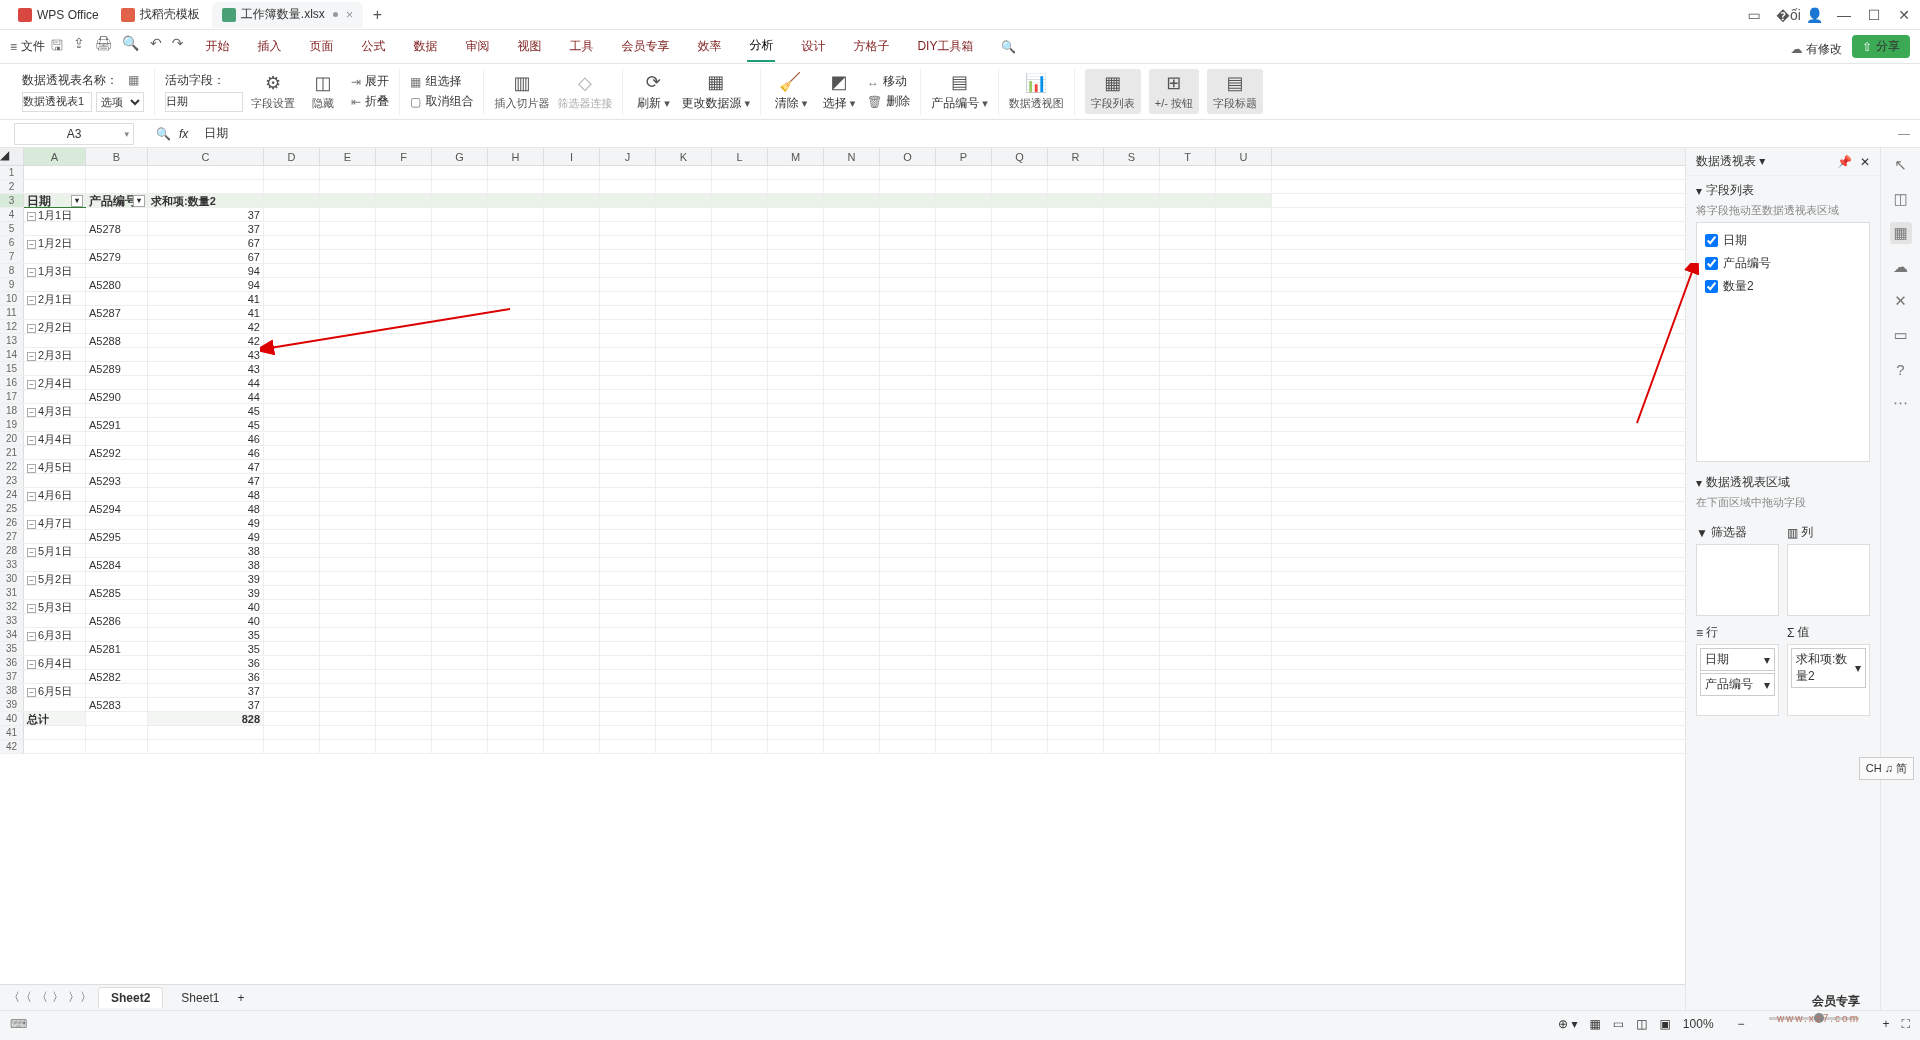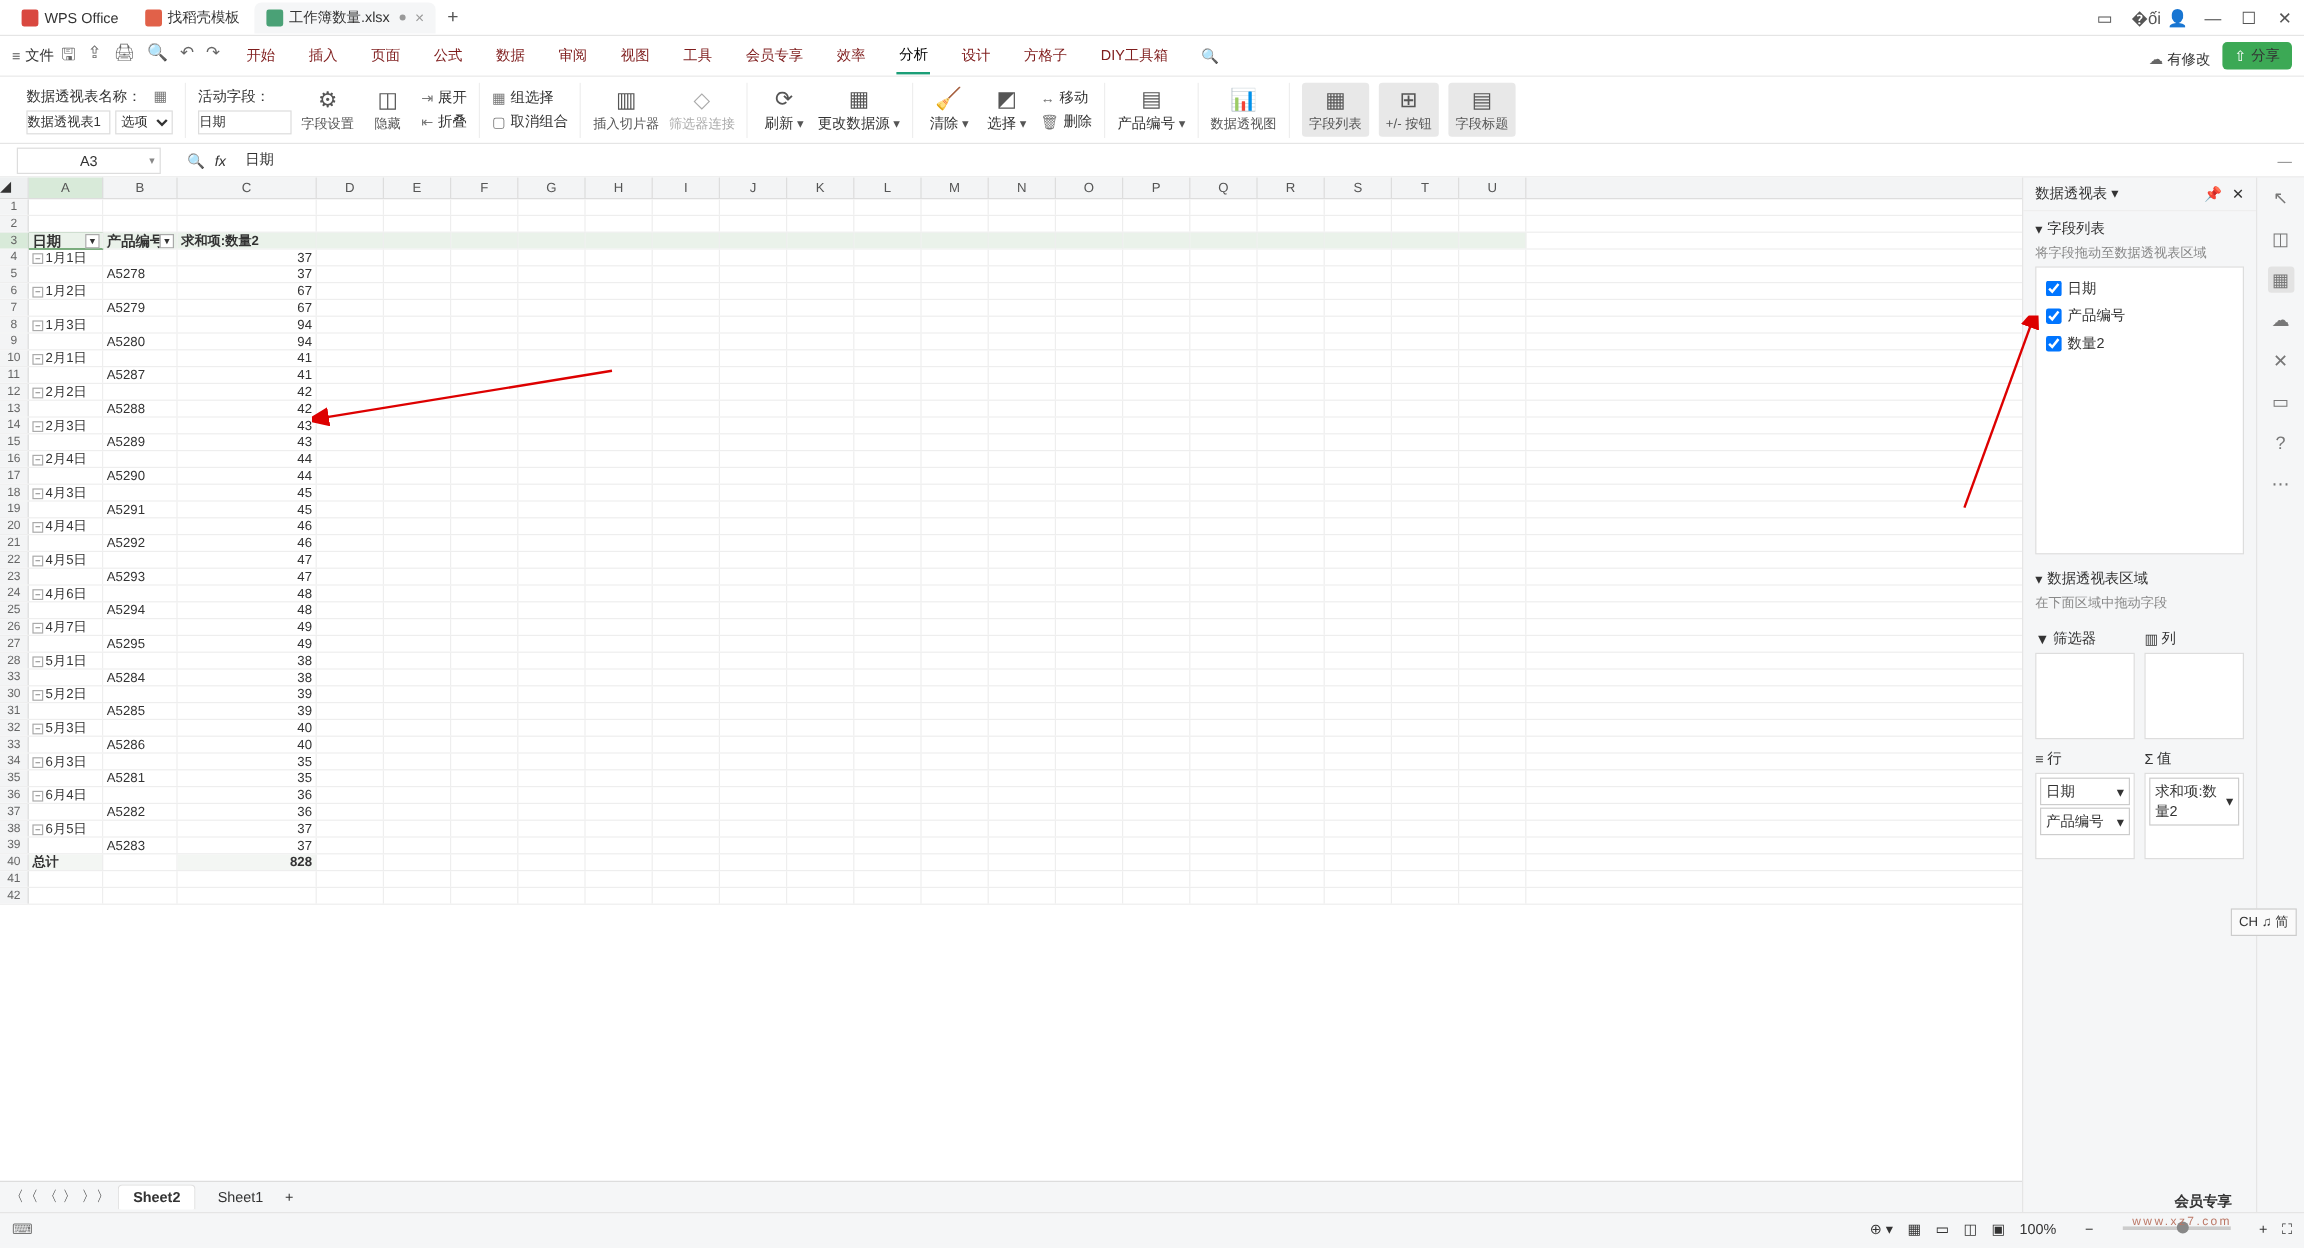--- a/index.html
+++ b/index.html
@@ -73,21 +73,21 @@
 .areas{display:grid;grid-template-columns:1fr 1fr;gap:8px;padding:4px 10px;}
 .abox{display:flex;flex-direction:column;}
 .abox .ah{font-size:11px;color:#666;margin-bottom:3px;display:flex;align-items:center;gap:3px;}
 .abox .abody{border:1px solid #ddd;background:#fff;min-height:72px;padding:3px;}
 .abox .aitem{background:#fff;border:1px solid #ccc;padding:2px 4px;font-size:11px;margin-bottom:2px;display:flex;justify-content:space-between;align-items:center;}
 .sidebar{width:40px;background:#f5f6f7;border-left:1px solid #e5e5e5;display:flex;flex-direction:column;align-items:center;padding-top:6px;gap:12px;}
 .sidebar .sic{width:22px;height:22px;display:flex;align-items:center;justify-content:center;color:#777;cursor:pointer;font-size:15px;}
 .sidebar .sic.active{background:#e3e3e3;border-radius:3px;}
 .statusbar{height:26px;background:#f5f6f7;border-top:1px solid #e5e5e5;display:flex;align-items:center;padding:0 10px;justify-content:space-between;}
 .sbright{display:flex;align-items:center;gap:12px;color:#666;}
-.zoom{display:flex;align-items:center;gap:24px;}
+.zoom{display:flex;align-items:flex-start;gap:24px;}
 .zoom .track{width:90px;height:3px;background:#ccc;position:relative;}
 .zoom .thumb{position:absolute;left:45px;top:-4px;width:10px;height:10px;background:#888;border-radius:50%;}
 .watermark{position:absolute;right:60px;bottom:30px;font-size:18px;color:#3a8dc7;display:flex;align-items:center;gap:4px;pointer-events:none;}
 .watermark .sub{position:absolute;right:0;bottom:-14px;font-size:10px;color:#b76;letter-spacing:2px;}
 .imebox{position:absolute;right:50px;bottom:50px;border:1px solid #ccc;background:#fafafa;padding:3px 6px;font-size:11px;}
 </style>
 </head>
 <body>
 
 <div class="titlebar">

